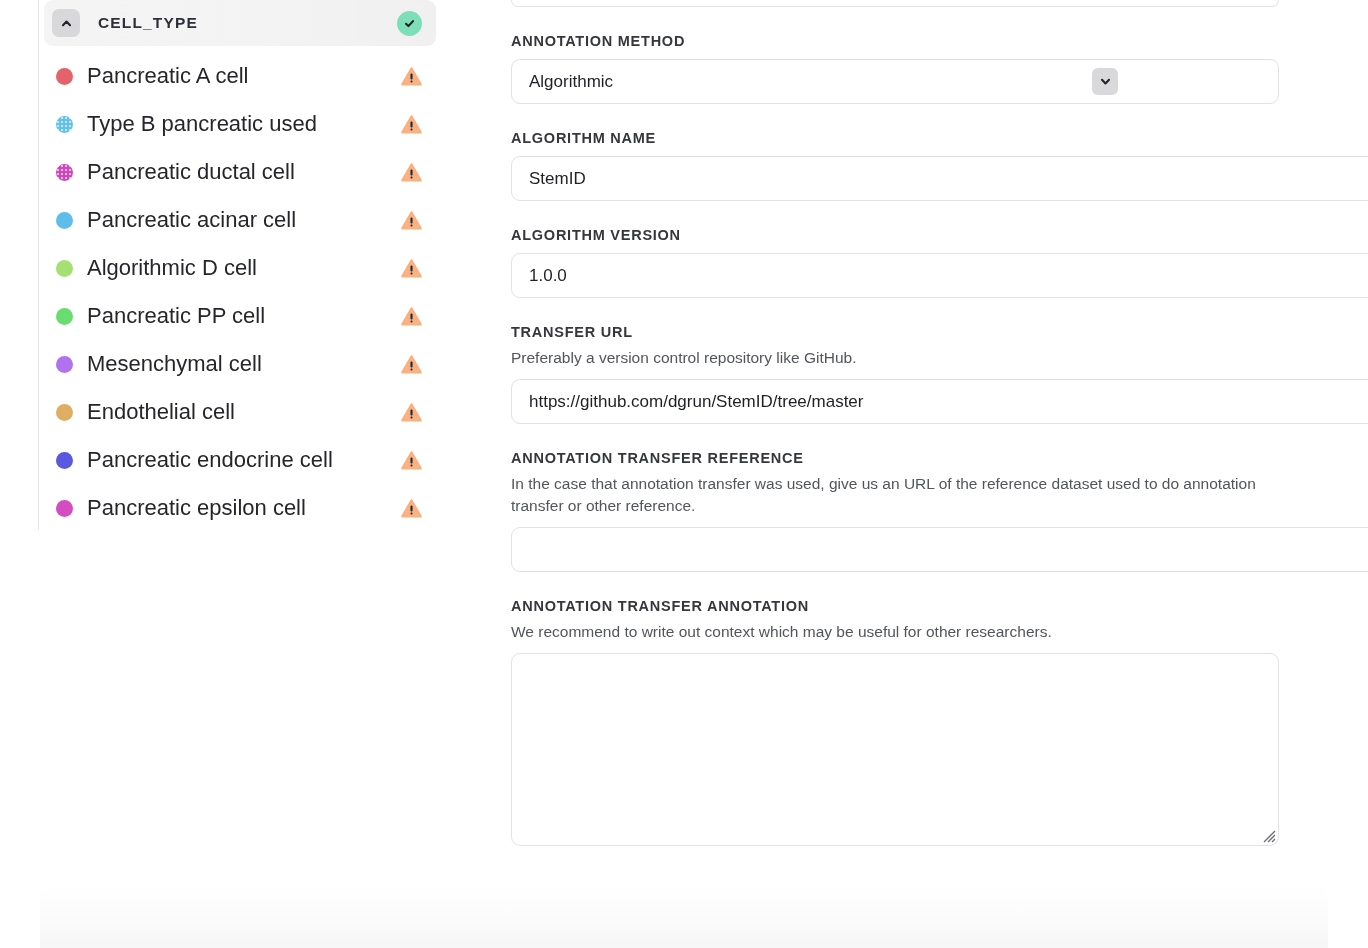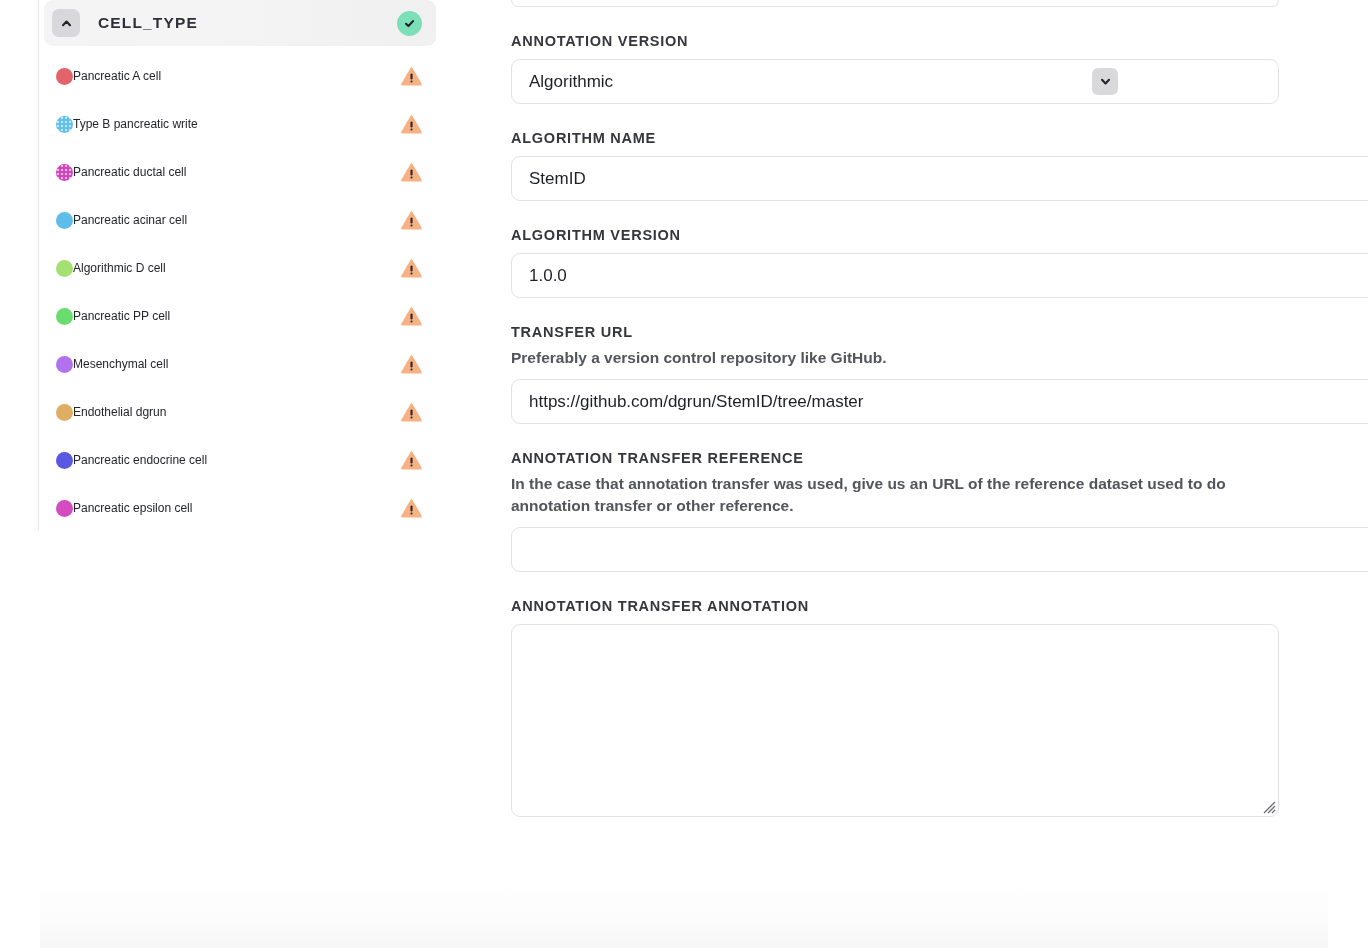--- a/index.html
+++ b/index.html
@@ -104,21 +104,22 @@
     width: 17px; height: 17px;
     border-radius: 50%;
     flex: 0 0 auto;
   }
   .term-dot.textured {
     background-image: radial-gradient(rgba(255,255,255,.62) 0.9px, transparent 1.1px);
     background-size: 4px 4px;
   }
 
   .term-label {
-    font-size: 12px;
+    margin-left: 14px;
+    font-size: 22px;
     color: #25262b;
     white-space: nowrap;
   }
 
   .term-warn {
     margin-left: auto;
     width: 22px; height: 22px;
     display: flex;
     align-items: center;
     justify-content: center;
@@ -152,21 +153,20 @@
     color: #36373d;
     margin-bottom: 10px;
   }
 
   .field-help {
     font-size: 15.5px;
     color: #53555c;
     line-height: 1.42;
     margin: -3px 0 10px 0;
     max-width: 760px;
-    font-weight: bold;
   }
 
   .text-input {
     width: 912px;
     height: 45px;
     border: 1px solid #e2e2e5;
     border-radius: 9px;
     background: #ffffff;
     font-family: "Liberation Sans", sans-serif;
     font-size: 17px;
@@ -278,21 +278,21 @@
             <span class="term-warn">
               <svg width="21" height="19" viewBox="0 0 21 19" aria-hidden="true">
                 <path d="M10.5 1.6 L19.6 17.4 L1.4 17.4 Z" fill="#f7b183" stroke="#f7b183" stroke-width="2.4" stroke-linejoin="round"></path>
                 <rect x="9.45" y="6.4" width="2.1" height="6" rx="1" fill="#27282c"></rect>
                 <rect x="9.45" y="13.5" width="2.1" height="2.1" rx="1" fill="#27282c"></rect>
               </svg>
             </span>
           </div>
           <div class="term-row">
             <span class="term-dot textured" style="background-color: rgb(98, 193, 234);"></span>
-            <span class="term-label">Type B pancreatic write</span>
+            <span class="term-label">Type B pancreatic used</span>
             <span class="term-warn">
               <svg width="21" height="19" viewBox="0 0 21 19" aria-hidden="true">
                 <path d="M10.5 1.6 L19.6 17.4 L1.4 17.4 Z" fill="#f7b183" stroke="#f7b183" stroke-width="2.4" stroke-linejoin="round"></path>
                 <rect x="9.45" y="6.4" width="2.1" height="6" rx="1" fill="#27282c"></rect>
                 <rect x="9.45" y="13.5" width="2.1" height="2.1" rx="1" fill="#27282c"></rect>
               </svg>
             </span>
           </div>
           <div class="term-row">
             <span class="term-dot textured" style="background-color: rgb(207, 71, 184);"></span>
@@ -344,21 +344,21 @@
             <span class="term-warn">
               <svg width="21" height="19" viewBox="0 0 21 19" aria-hidden="true">
                 <path d="M10.5 1.6 L19.6 17.4 L1.4 17.4 Z" fill="#f7b183" stroke="#f7b183" stroke-width="2.4" stroke-linejoin="round"></path>
                 <rect x="9.45" y="6.4" width="2.1" height="6" rx="1" fill="#27282c"></rect>
                 <rect x="9.45" y="13.5" width="2.1" height="2.1" rx="1" fill="#27282c"></rect>
               </svg>
             </span>
           </div>
           <div class="term-row">
             <span class="term-dot" style="background-color: rgb(224, 174, 99);"></span>
-            <span class="term-label">Endothelial dgrun</span>
+            <span class="term-label">Endothelial cell</span>
             <span class="term-warn">
               <svg width="21" height="19" viewBox="0 0 21 19" aria-hidden="true">
                 <path d="M10.5 1.6 L19.6 17.4 L1.4 17.4 Z" fill="#f7b183" stroke="#f7b183" stroke-width="2.4" stroke-linejoin="round"></path>
                 <rect x="9.45" y="6.4" width="2.1" height="6" rx="1" fill="#27282c"></rect>
                 <rect x="9.45" y="13.5" width="2.1" height="2.1" rx="1" fill="#27282c"></rect>
               </svg>
             </span>
           </div>
           <div class="term-row">
             <span class="term-dot" style="background-color: rgb(90, 88, 224);"></span>
@@ -385,21 +385,21 @@
         </div>
 
     </div>
   </div>
 
   <div id="form-panel">
 
     <div class="cut-field"></div>
 
     <div class="field-block">
-      <div class="field-label">ANNOTATION VERSION</div>
+      <div class="field-label">ANNOTATION METHOD</div>
       <div class="select-wrap">
         <input class="select-input" type="text" readonly="" value="Algorithmic" style="">
         <div class="select-caret">
           <svg width="13" height="13" viewBox="0 0 13 13" aria-hidden="true">
             <path d="M3 4.8 L6.5 8.4 L10 4.8" fill="none" stroke="#232428" stroke-width="2.1" stroke-linecap="round" stroke-linejoin="round"></path>
           </svg>
         </div>
       </div>
     </div>
 
@@ -420,20 +420,21 @@
     </div>
 
     <div class="field-block">
       <div class="field-label">ANNOTATION TRANSFER REFERENCE</div>
       <div class="field-help">In the case that annotation transfer was used, give us an URL of the reference dataset used to do annotation transfer or other reference.</div>
       <input class="text-input" type="text" value="" style="">
     </div>
 
     <div class="field-block">
       <div class="field-label">ANNOTATION TRANSFER ANNOTATION</div>
+      <div class="field-help">We recommend to write out context which may be useful for other researchers.</div>
       <div class="textarea-box">
         <textarea class="textarea-field" style=""></textarea>
         <div class="resize-grip">
           <svg width="16" height="16" viewBox="0 0 16 16" aria-hidden="true">
             <path d="M15 4 L4 15 M15 8 L8 15 M15 12 L12 15" stroke="#6c6e74" stroke-width="1.25" fill="none" stroke-linecap="butt"></path>
           </svg>
         </div>
       </div>
     </div>
 

